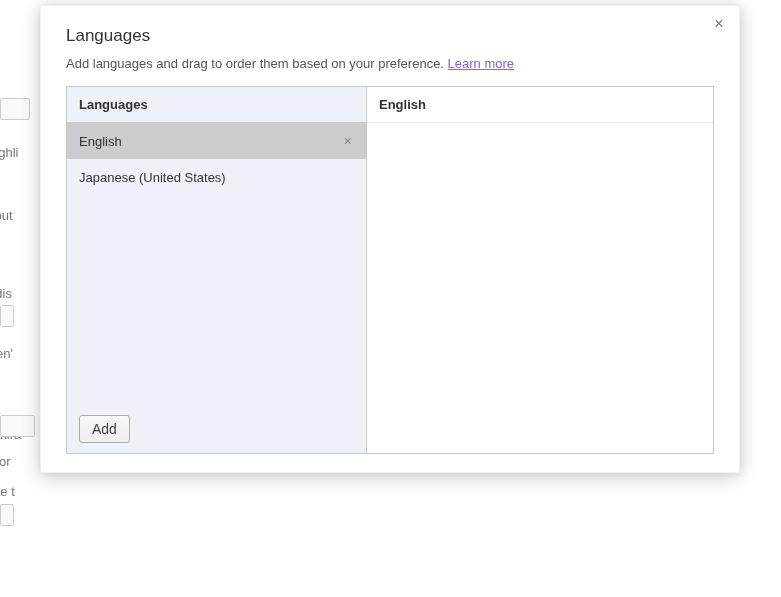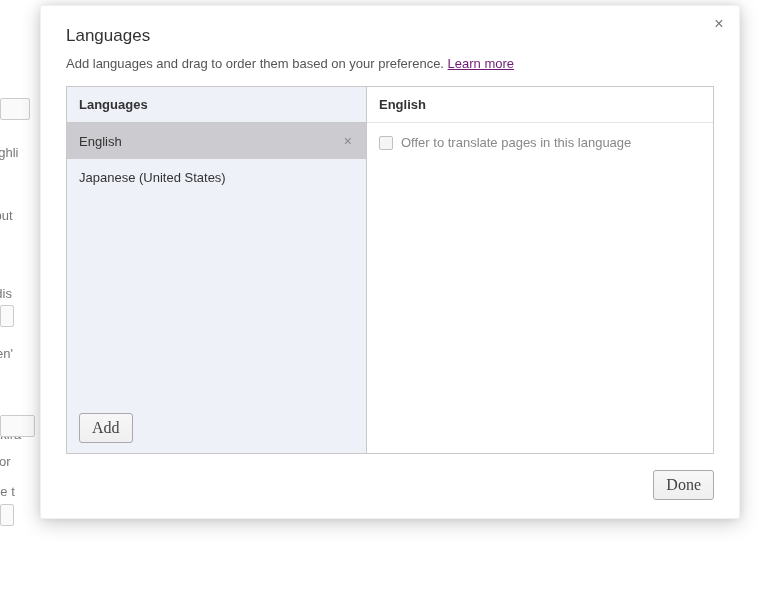--- a/index.html
+++ b/index.html
@@ -77,21 +77,21 @@
       font-weight: normal;
       color: #333;
       padding: 20px 25px 10px 25px;
     }
     .dialog-desc {
       padding: 0 25px 15px 25px;
       color: #555;
       font-size: 13px;
     }
     .dialog-desc a {
-      color: #701a75;
+      color: #8b5cf6;
       text-decoration: underline;
     }
     .content-box {
       margin: 0 25px;
       border: 1px solid #c9c9c9;
       display: flex;
       height: 368px;
       background: #fff;
     }
     .left-pane {
@@ -136,24 +136,24 @@
     }
     .left-footer {
       padding: 10px 12px;
     }
     .btn {
       display: inline-block;
       background: linear-gradient(#f7f7f7, #efefef);
       border: 1px solid #aaa;
       border-radius: 3px;
       padding: 5px 12px;
-      font-size: 16px;
+      font-size: 14px;
       color: #444;
       cursor: pointer;
-      font-family: Liberation Serif, serif;
+      font-family: Liberation Sans, sans-serif;
     }
     .right-pane {
       flex: 1;
       background: #fff;
     }
     .right-header {
       padding: 10px 12px;
       font-weight: bold;
       color: #333;
       border-bottom: 1px solid #e4e4e4;
@@ -219,25 +219,16 @@
           <span>Japanese (United States)</span>
           <span class="remove-x">×</span>
         </div>
       </div>
       <div class="left-footer">
         <button class="btn">Add</button>
       </div>
     </div>
     <div class="right-pane">
       <div class="right-header">English</div>
-      <div class="right-body">
-        <label class="checkbox-row">
-          <span class="checkbox-visual"></span>
-          <span>Offer to translate pages in this language</span>
-        </label>
-      </div>
     </div>
   </div>
 
-  <div class="dialog-footer">
-    <button class="btn">Done</button>
-  </div>
 </div>
 
 </body></html>

